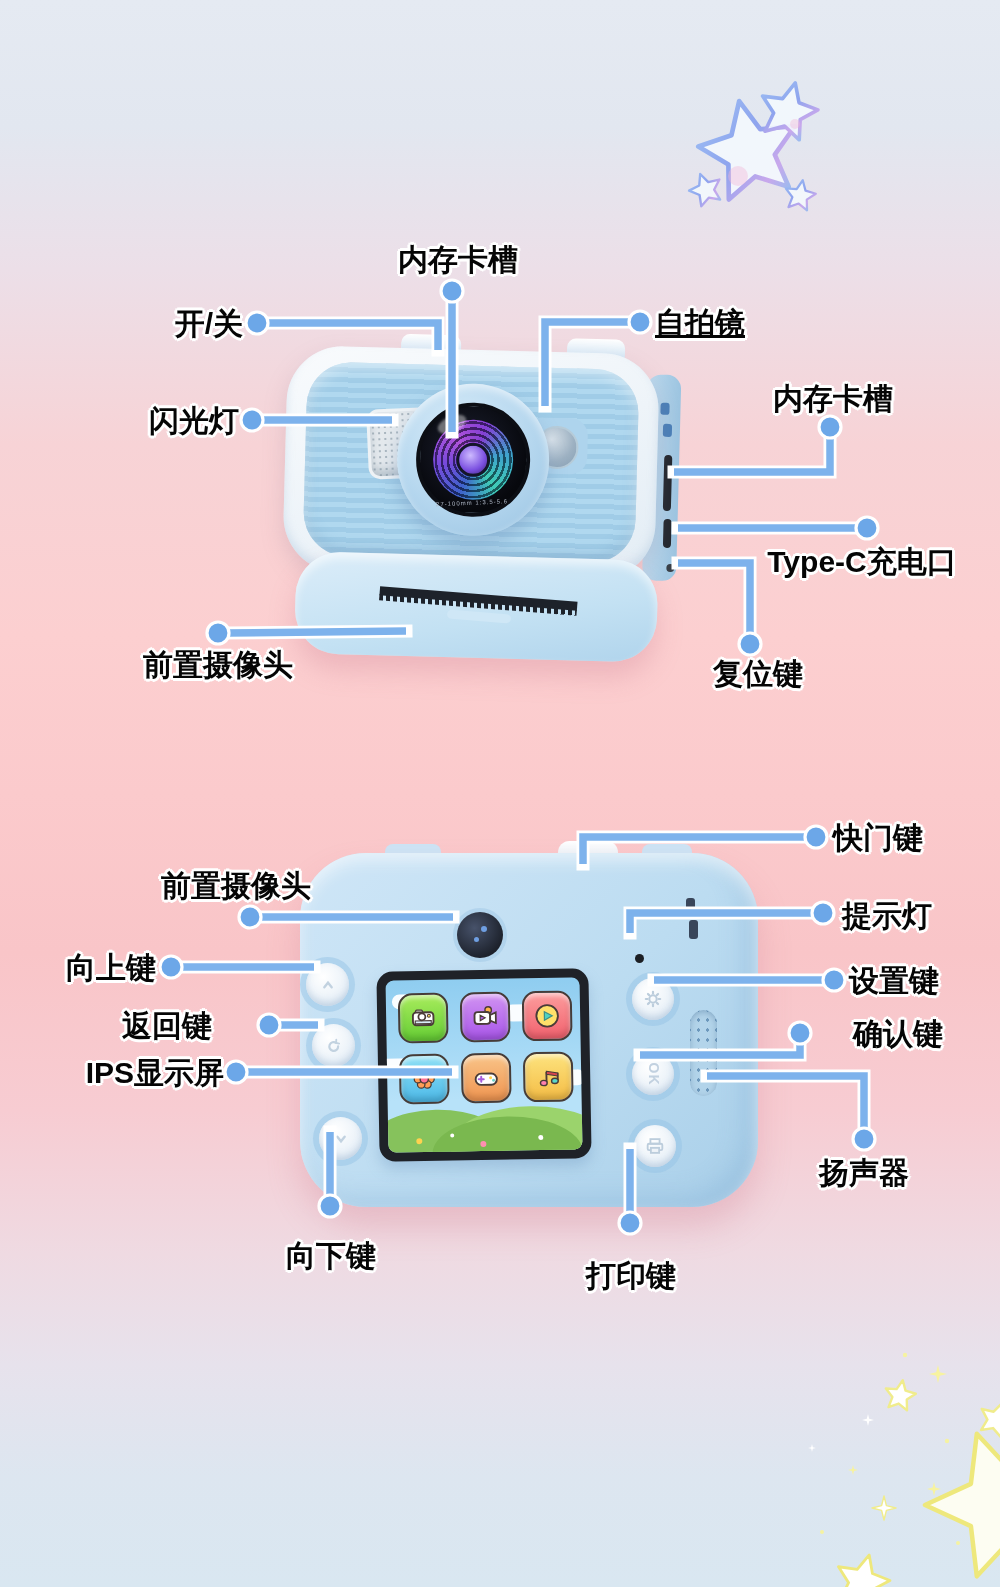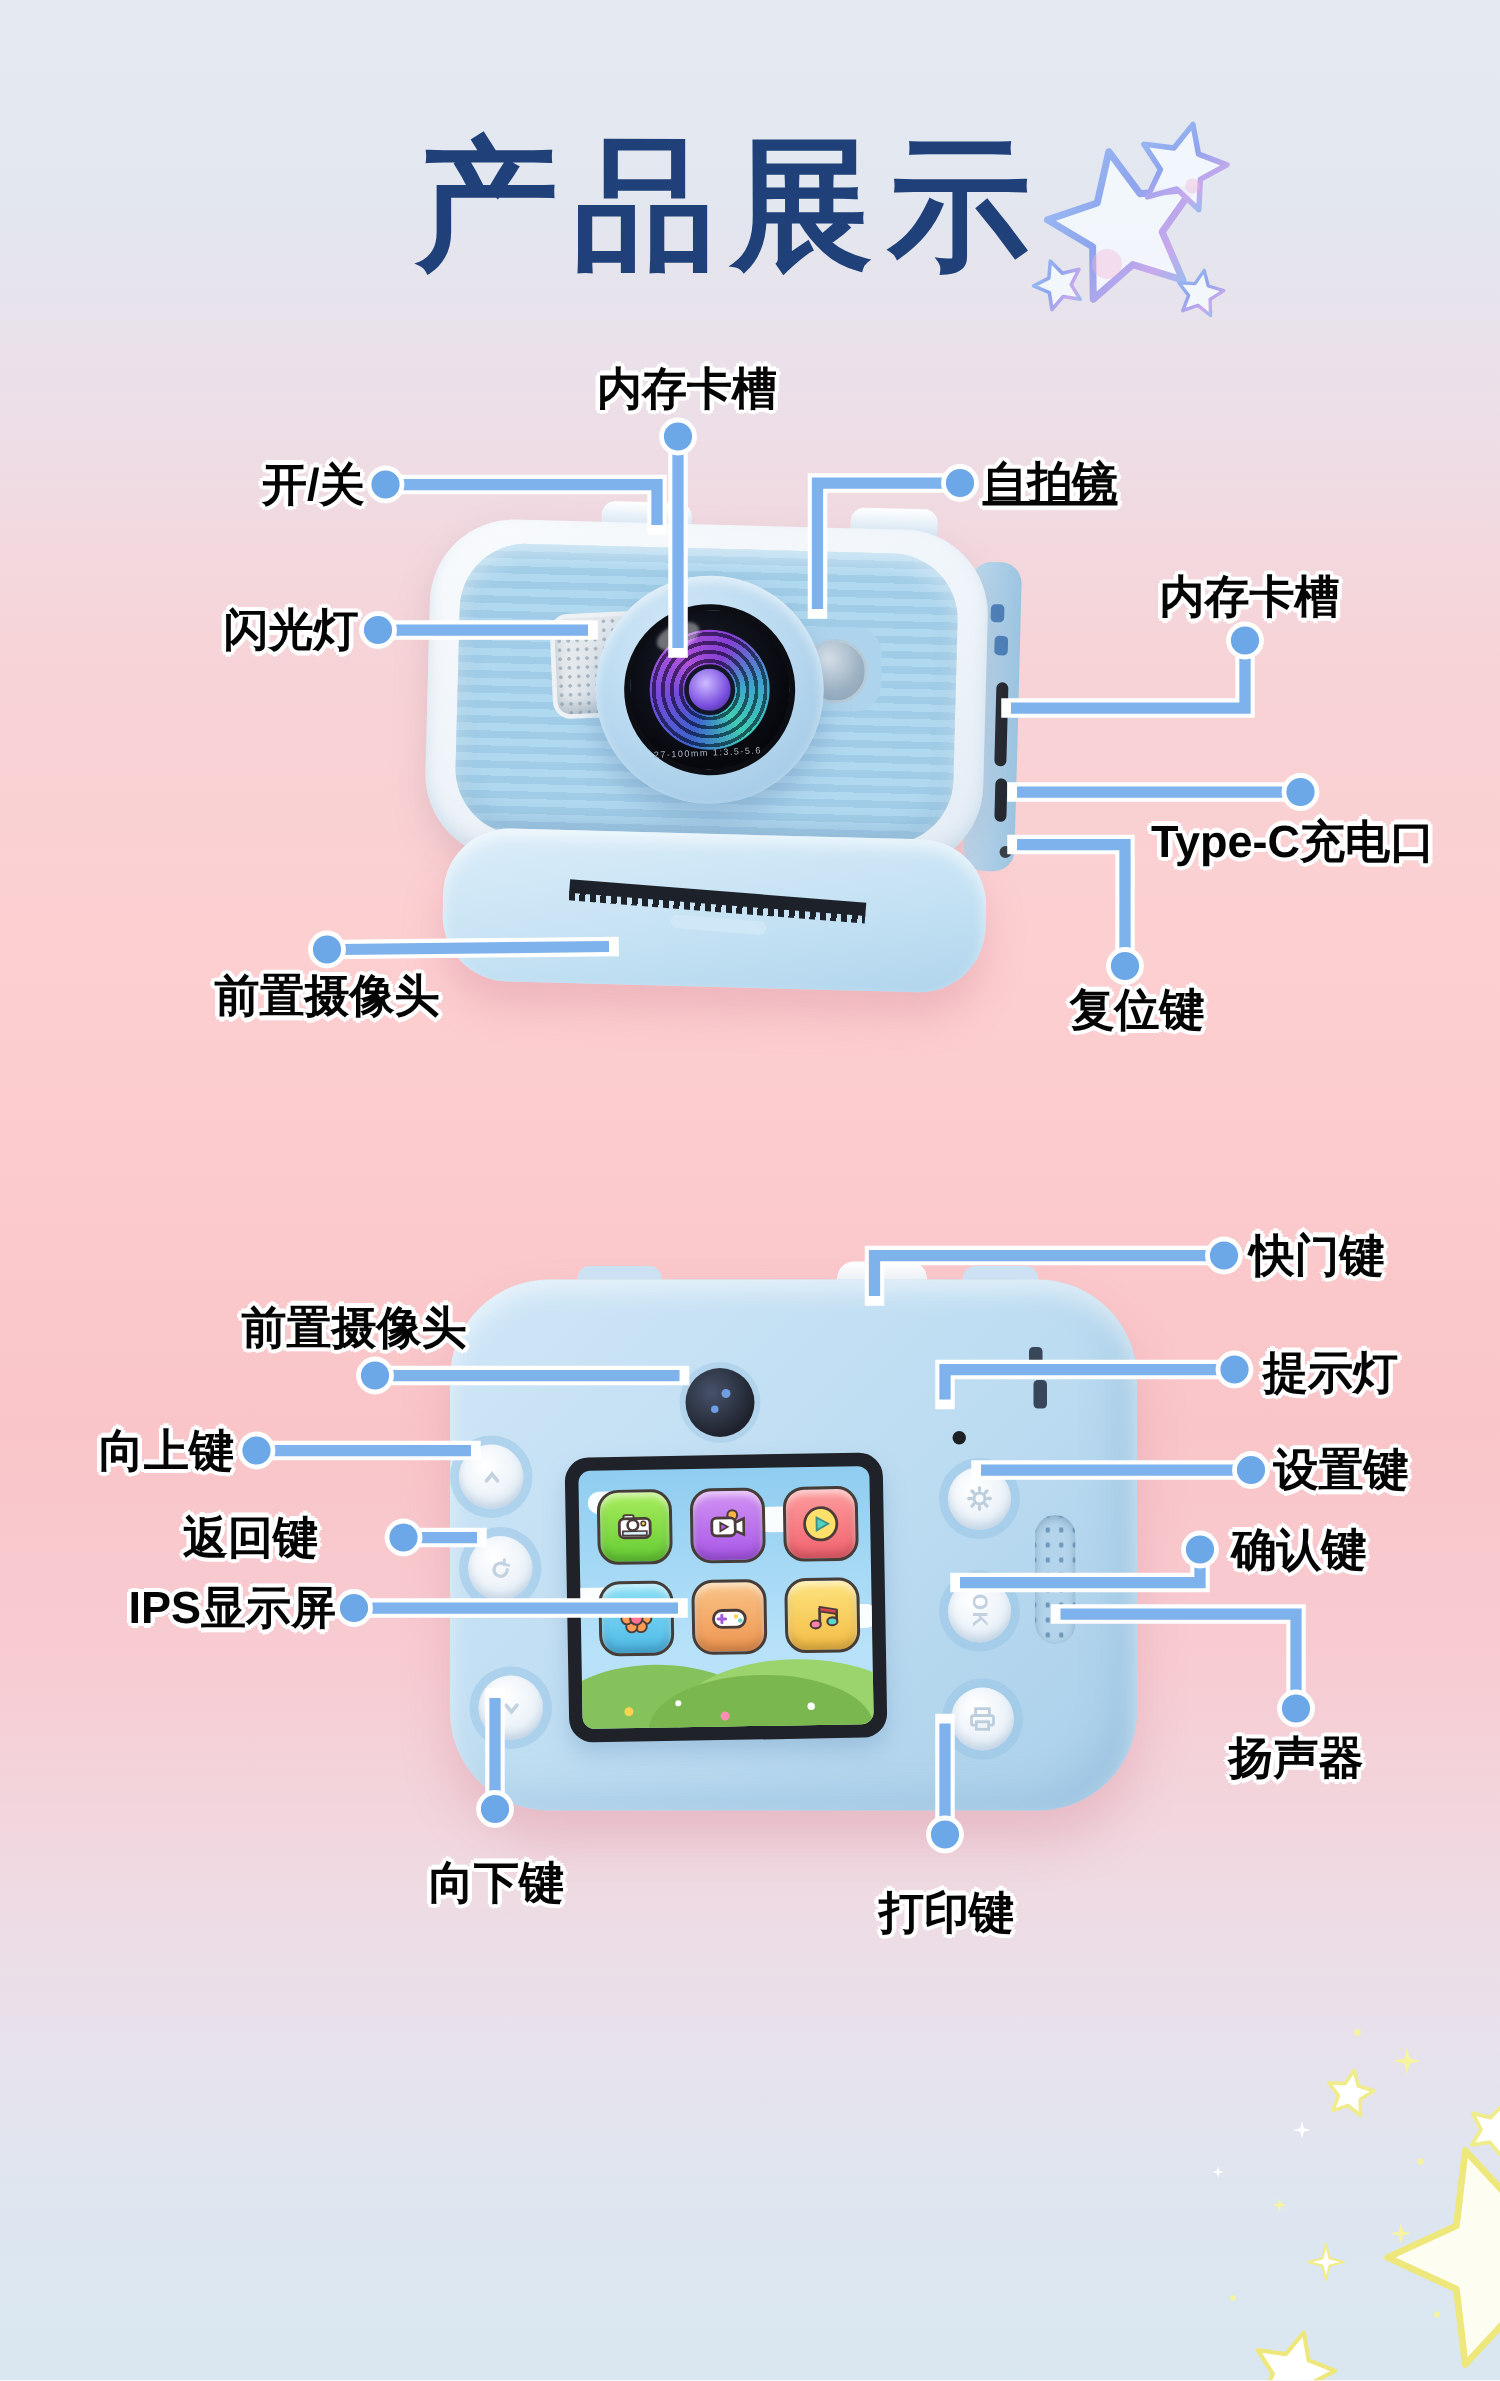--- a/index.html
+++ b/index.html
@@ -121,21 +121,20 @@
   .btn-set{left:332px;top:125px;width:42px;height:42px;}
   .btn-ok{left:332px;top:200px;width:42px;height:42px;}
   .btn-print{left:334px;top:272px;width:42px;height:42px;}
   .ok-txt{font-size:14px;font-weight:700;color:#c2d1e0;transform:rotate(90deg);letter-spacing:1px;}
 </style>
 </head>
 <body>
 
 <div class="canvas">
 
-  <div class="title">产品展示</div>
 
   <div class="cam-front">
     <div class="lug lug1"></div>
     <div class="lug lug2"></div>
     <div class="side-strip">
       <div class="slit s1"></div>
       <div class="slit s2"></div>
       <div class="card-slot"></div>
       <div class="typec-slot"></div>
       <div class="pinhole"></div>
@@ -404,19 +403,19 @@
   <div class="lbl c" style="left:862px;top:545px;">Type-C充电口</div>
   <div class="lbl" style="left:143px;top:648px;">前置摄像头</div>
   <div class="lbl c" style="left:758px;top:657px;">复位键</div>
 
   <div class="lbl" style="left:833px;top:821px;">快门键</div>
   <div class="lbl c" style="left:236px;top:869px;">前置摄像头</div>
   <div class="lbl" style="left:842px;top:899px;">提示灯</div>
   <div class="lbl r" style="right:844px;top:951px;padding-left:40px;">向上键</div>
   <div class="lbl" style="left:849px;top:964px;">设置键</div>
   <div class="lbl r" style="right:788px;top:1009px;">返回键</div>
-  <div class="lbl" style="left:821px;top:1017px;">确认键</div>
+  <div class="lbl" style="left:853px;top:1017px;">确认键</div>
   <div class="lbl r" style="right:776px;top:1056px;">IPS显示屏</div>
   <div class="lbl c" style="left:864px;top:1156px;">扬声器</div>
   <div class="lbl c" style="left:331px;top:1242px;font-family:Liberation Mono, monospace;">向下键</div>
   <div class="lbl c" style="left:631px;top:1259px;">打印键</div>
 
 </div>
 
 </body></html>

